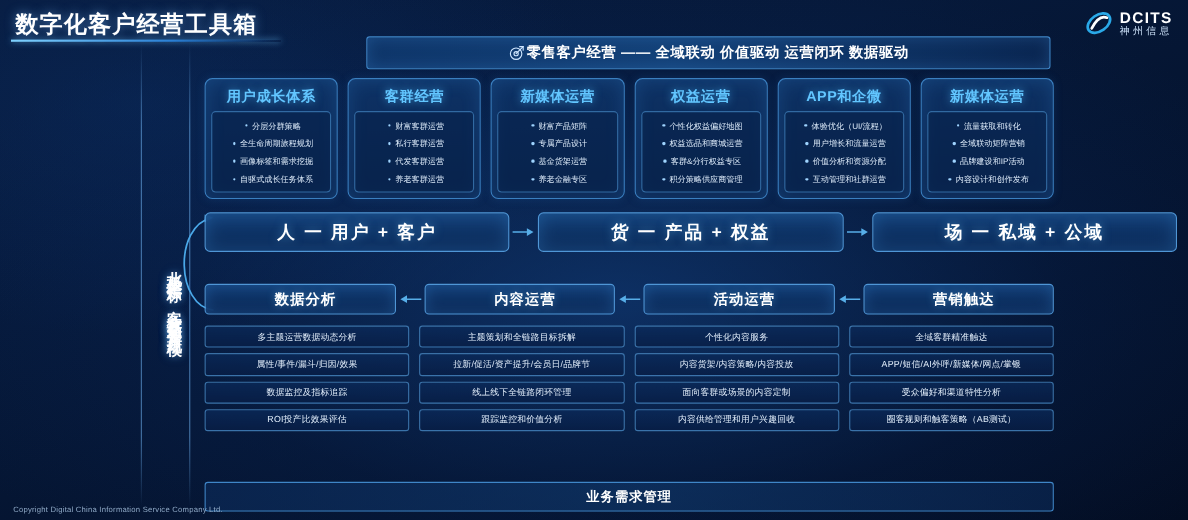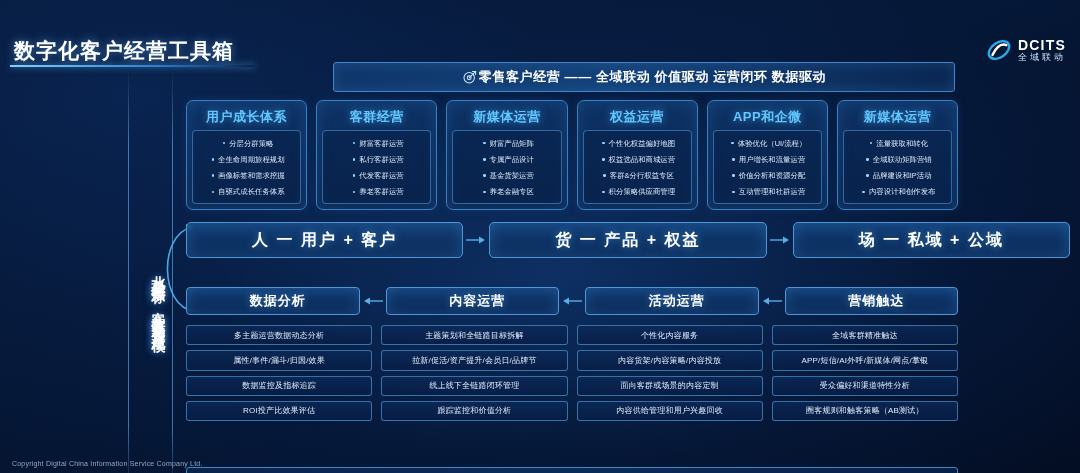--- a/index.html
+++ b/index.html
@@ -9,21 +9,21 @@
     font-family: "Liberation Sans", "DejaVu Sans", sans-serif;
   }
   body {
     background:
       radial-gradient(ellipse 900px 420px at 52% 58%, rgba(20,70,140,0.55) 0%, rgba(10,40,92,0.25) 45%, rgba(5,20,52,0) 75%),
       radial-gradient(ellipse 600px 300px at 12% 20%, rgba(12,48,104,0.45) 0%, rgba(6,22,56,0) 70%),
       linear-gradient(160deg, #071a3c 0%, #06193a 35%, #04122c 70%, #030d22 100%);
     color: #eaf3ff;
     position: relative;
   }
-  .stage { position: absolute; inset: 0; margin-top: 29px; }
+  .stage { position: absolute; inset: 0; }
 
   
   .title {
     position: absolute; left: 14px; top: 8px;
     font-size: 21px; font-weight: bold; letter-spacing: 1px;
     color: #ffffff;
     text-shadow: 0 0 10px rgba(120,190,255,0.55);
   }
   .title-underline {
     position: absolute; left: 10px; top: 36px; width: 245px; height: 2px;
@@ -161,21 +161,21 @@
   <div class="title">数字化客户经营工具箱</div>
   <div class="title-underline"></div>
 
   <div class="logo">
     <svg class="logo-mark" viewBox="0 0 32 32">
       <ellipse cx="16" cy="16" rx="14" ry="9" fill="none" stroke="#2aa9e8" stroke-width="3" transform="rotate(-35 16 16)"></ellipse>
       <path d="M8 22 C14 10, 20 8, 25 10" fill="none" stroke="#ffffff" stroke-width="3" stroke-linecap="round"></path>
     </svg>
     <div class="logo-text">
       <div class="logo-en">DCITS</div>
-      <div class="logo-cn">全域联动</div>
+      <div class="logo-cn">神州信息</div>
     </div>
   </div>
 
   <div class="vrule a"></div>
   <div class="vrule b"></div>
   <div class="northstar">北极星指标：客户数量和资产规模</div>
 
   <svg class="loop" viewBox="0 0 52 104">
     <path d="M44 96 C10 92, 8 20, 42 12" fill="none" stroke="#4aa8e8" stroke-width="1.6"></path>
     <path d="M36 9 L44 12 L36 16 Z" fill="#4aa8e8"></path>

